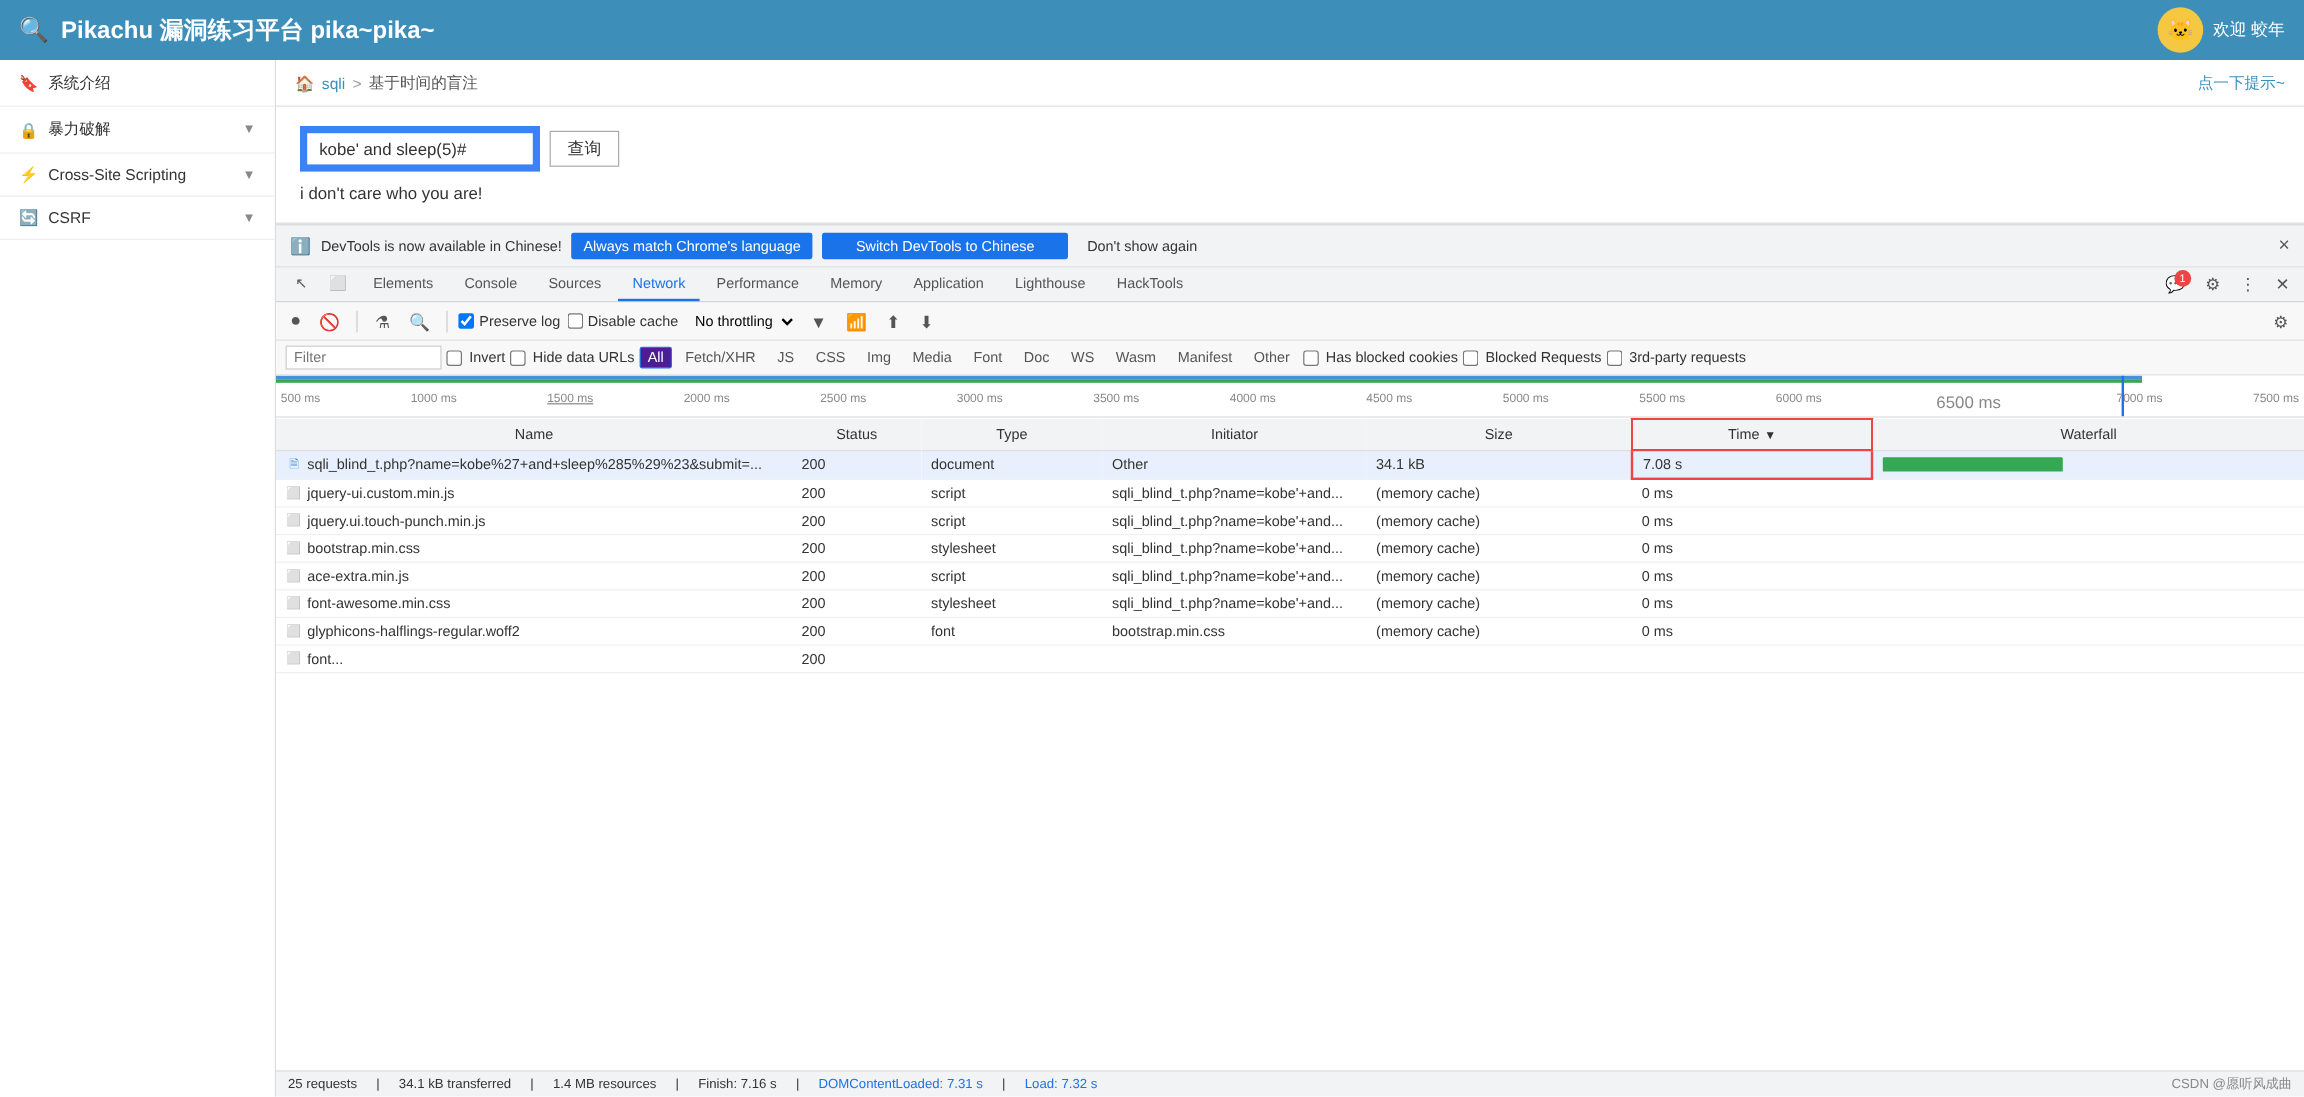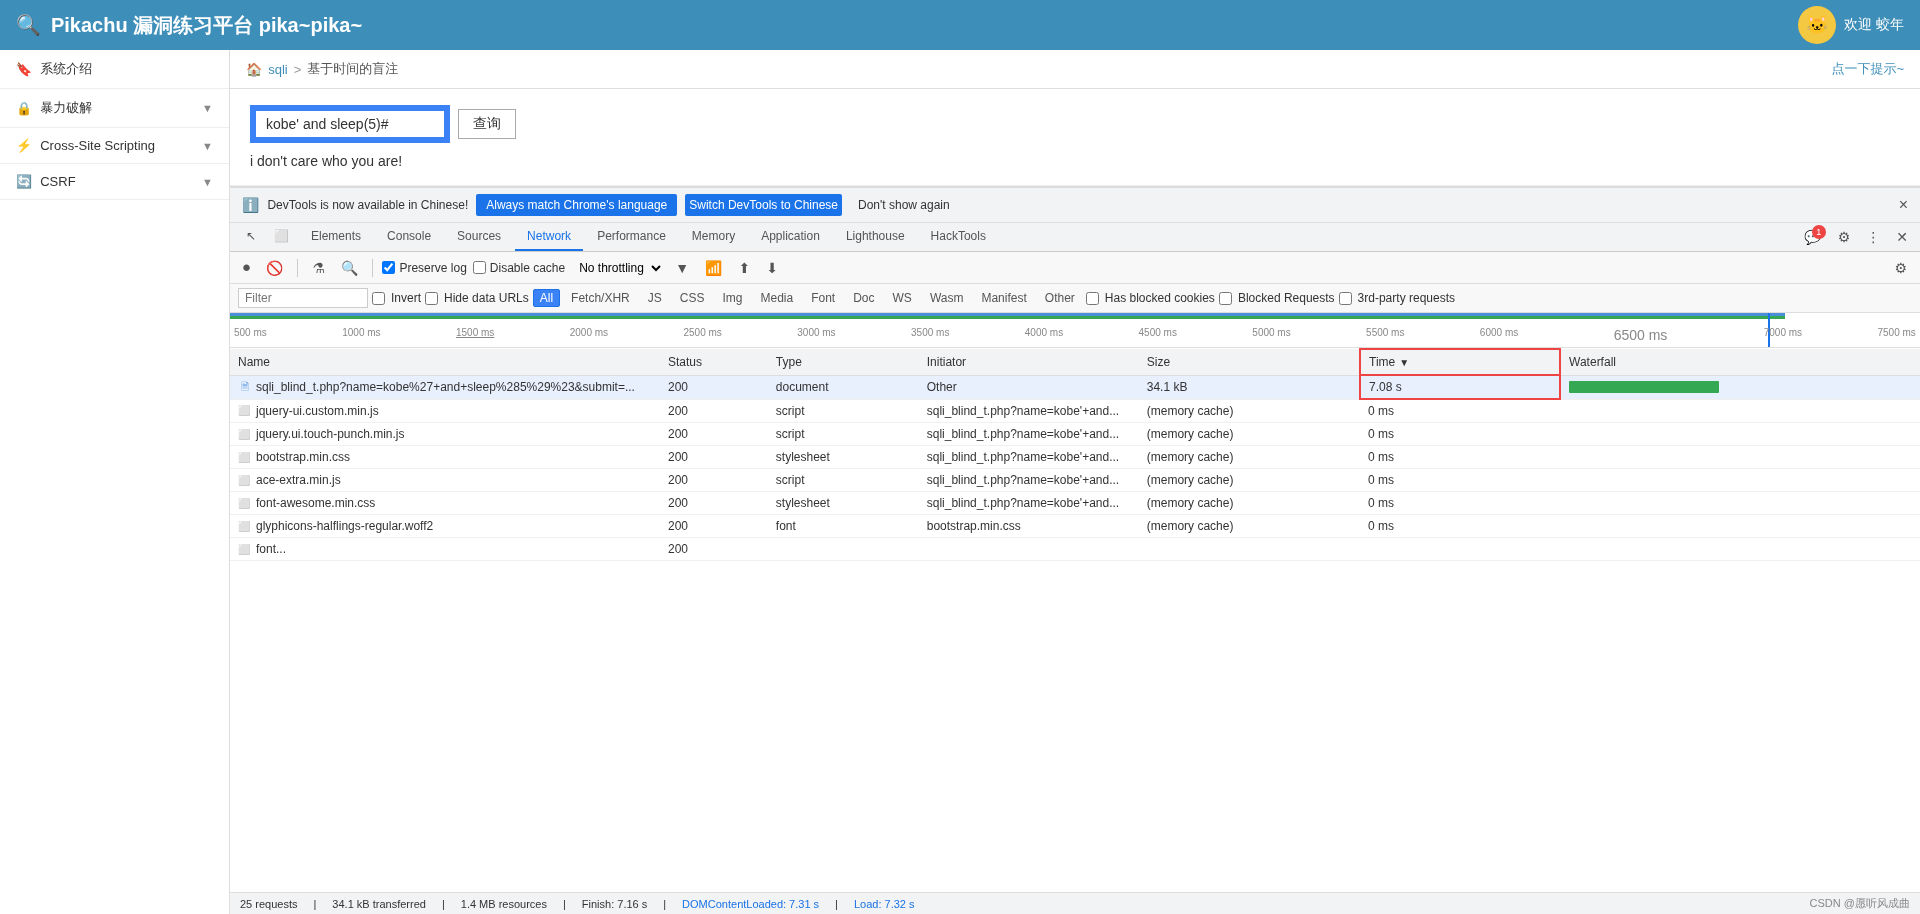--- a/index.html
+++ b/index.html
@@ -120,21 +120,21 @@
       border: none;
       padding: 4px 10px;
       cursor: pointer;
       border-radius: 2px;
       font-size: 12px;
     }
     .devtools-lang-bar .btn-blue2 {
       background: #1a73e8;
       color: #fff;
       border: none;
-      padding: 4px 4px;
+      padding: 4px 28px;
       cursor: pointer;
       border-radius: 2px;
       font-size: 12px;
     }
     .devtools-lang-bar .btn-plain {
       background: none;
       border: none;
       cursor: pointer;
       color: #333;
       font-size: 12px;
@@ -211,21 +211,21 @@
       font-size: 12px;
       width: 130px;
       outline: none;
     }
     .filter-checkbox { margin-right: 2px; }
     .filter-type-btn {
       background: none; border: 1px solid transparent; padding: 1px 6px; cursor: pointer;
       font-size: 12px; color: #555; border-radius: 2px;
     }
     .filter-type-btn.active {
-      background: #3b82f6; color: #fff; border-color: #1a73e8;
+      background: #4c1d95; color: #fff; border-color: #1a73e8;
     }
 
     
     .timeline-bar {
       background: #fff;
       border-bottom: 1px solid #ddd;
       height: 30px;
       display: flex;
       align-items: flex-end;
       overflow: hidden;
@@ -264,21 +264,21 @@
     }
     .network-table {
       width: 100%;
       border-collapse: collapse;
       font-size: 12px;
     }
     .network-table thead th {
       background: #f1f3f4;
       border-bottom: 1px solid #ddd;
       padding: 5px 8px;
-      text-align: left;
+      text-align: center;
       font-weight: normal;
       color: #333;
       white-space: nowrap;
       position: sticky;
       top: 0;
       z-index: 1;
     }
     .network-table thead th.time-col {
       position: relative;
     }

